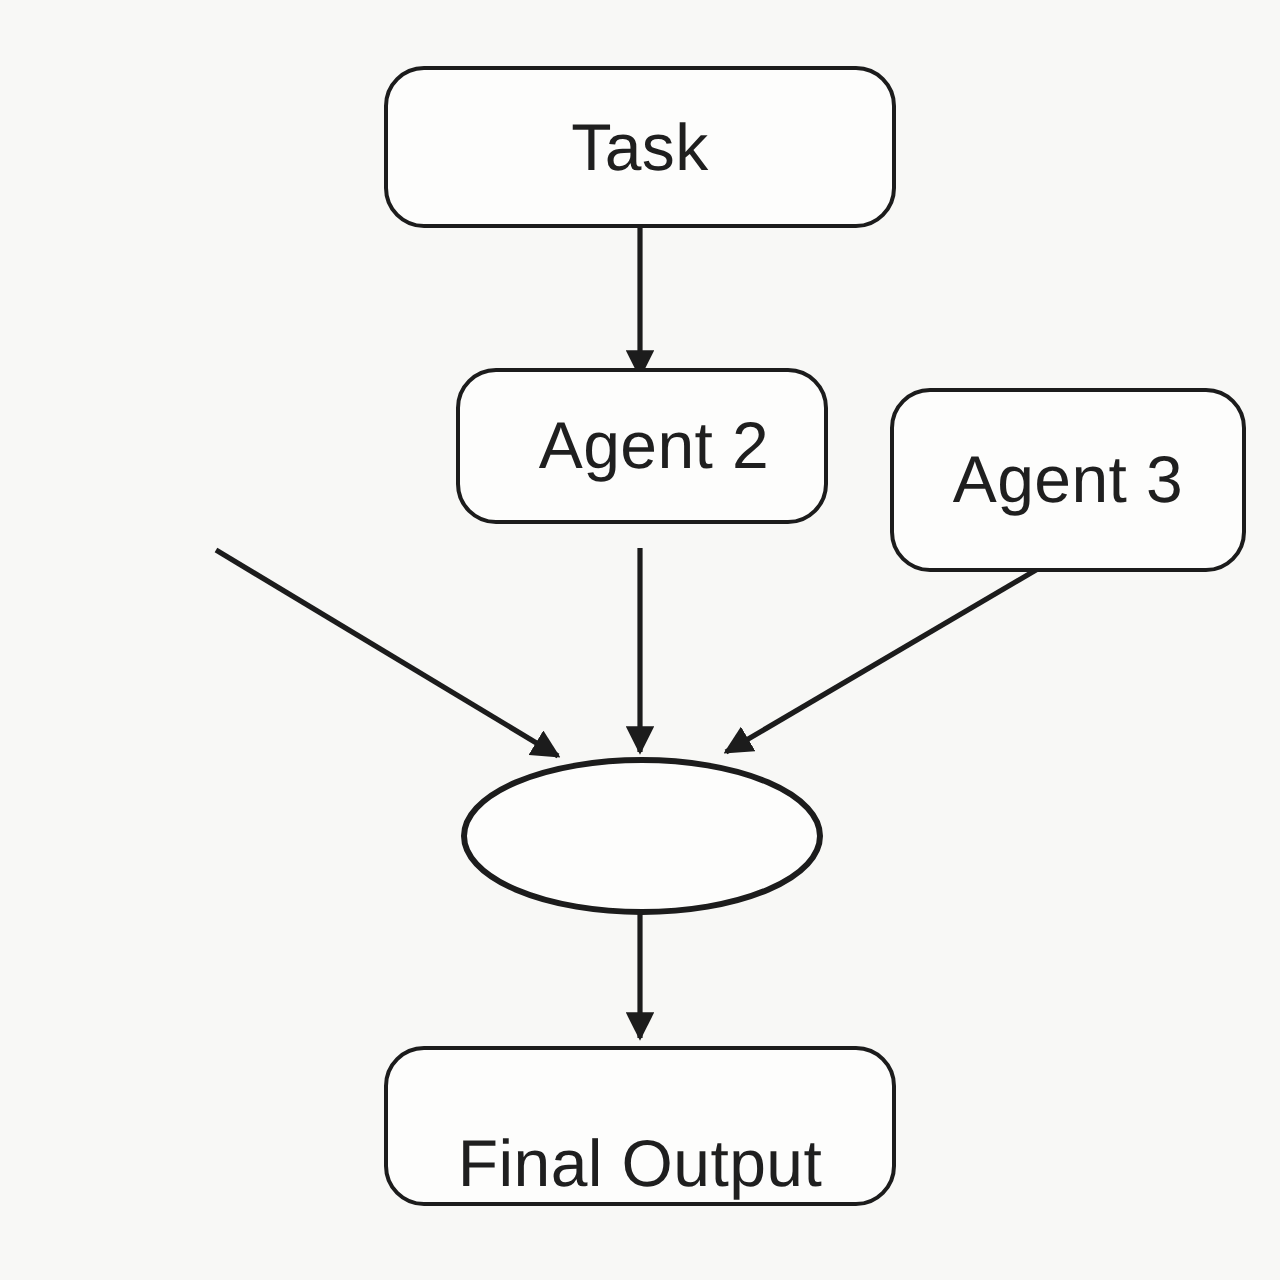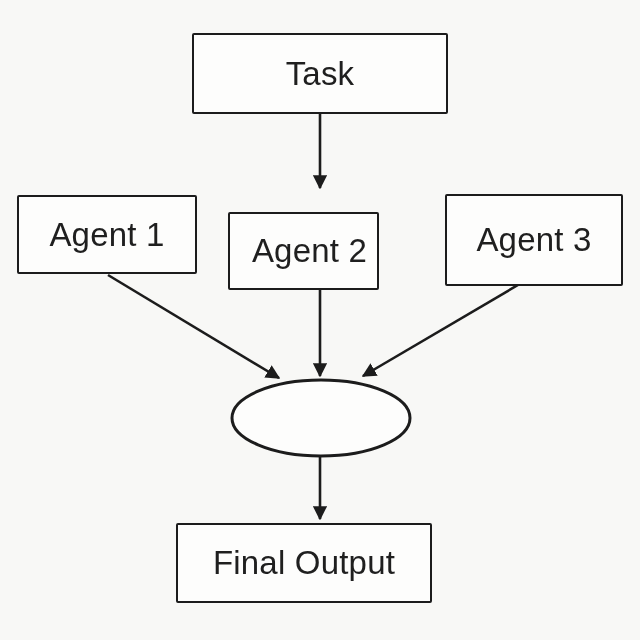--- a/index.html
+++ b/index.html
@@ -25,31 +25,31 @@
     left: 0; top: 0;
     width: 640px; height: 640px;
   }
   .node {
     position: absolute;
     display: flex;
     align-items: center;
     justify-content: center;
     background: var(--node-fill);
     border: 2.5px solid var(--stroke);
-    border-radius: 2px;
+    border-radius: 20px;
     color: var(--text);
     font-size: 33px;
     letter-spacing: 0.2px;
     text-align: center;
   }
   .node-task        { left: 192px; top:  33px; width: 256px; height: 81px; }
   .node-agent1      { left:  17px; top: 195px; width: 180px; height: 79px; }
-  .node-agent2      { left: 228px; top: 212px; width: 151px; height: 78px; padding-left: 12px; }
+  .node-agent2      { left: 228px; top: 184px; width: 186px; height: 78px; padding-left: 12px; }
   .node-agent3      { left: 445px; top: 194px; width: 178px; height: 92px; }
-  .node-final       { left: 176px; top: 523px; width: 256px; height: 80px; }
+  .node-final       { left: 192px; top: 523px; width: 256px; height: 80px; align-items: flex-end; }
   .watermark {
     position: absolute;
     left: 46px; top: 575px;
     font-size: 26px;
     font-weight: 700;
     letter-spacing: 0.8px;
     color: var(--watermark);
     white-space: nowrap;
     z-index: 5;
   }
@@ -76,23 +76,20 @@
 
     <line x1="320" y1="456" x2="320" y2="519" stroke="#1c1c1c" stroke-width="2.6" marker-end="url(#arrowhead)"></line>
 
     <ellipse cx="321" cy="418" rx="89" ry="38" fill="#fdfdfc" stroke="#1c1c1c" stroke-width="3"></ellipse>
   </svg>
 
   <div class="node node-task">
     <span>Task</span>
   </div>
 
-  <div class="node node-agent1">
-    <span>Agent 1</span>
-  </div>
 
   <div class="node node-agent2">
     <span>Agent 2</span>
   </div>
 
   <div class="node node-agent3">
     <span>Agent 3</span>
   </div>
 
   <div class="node node-final">

